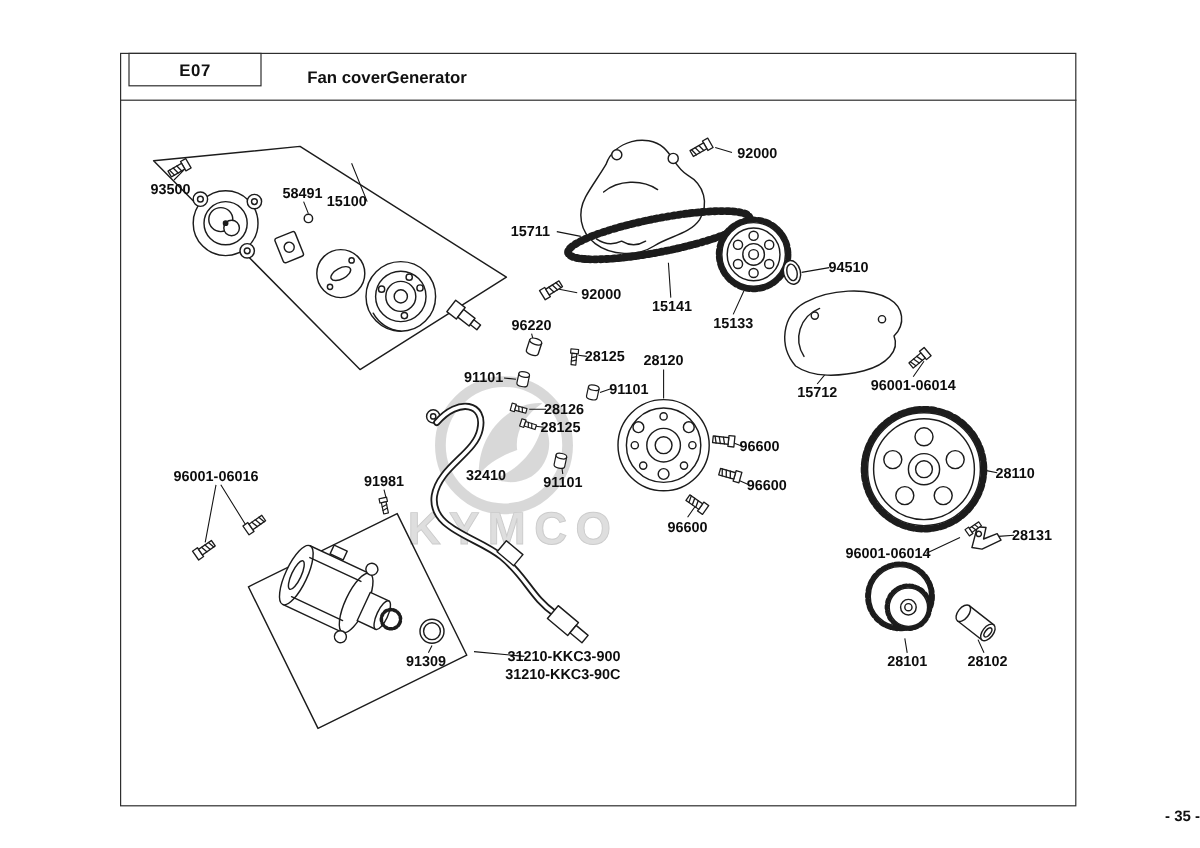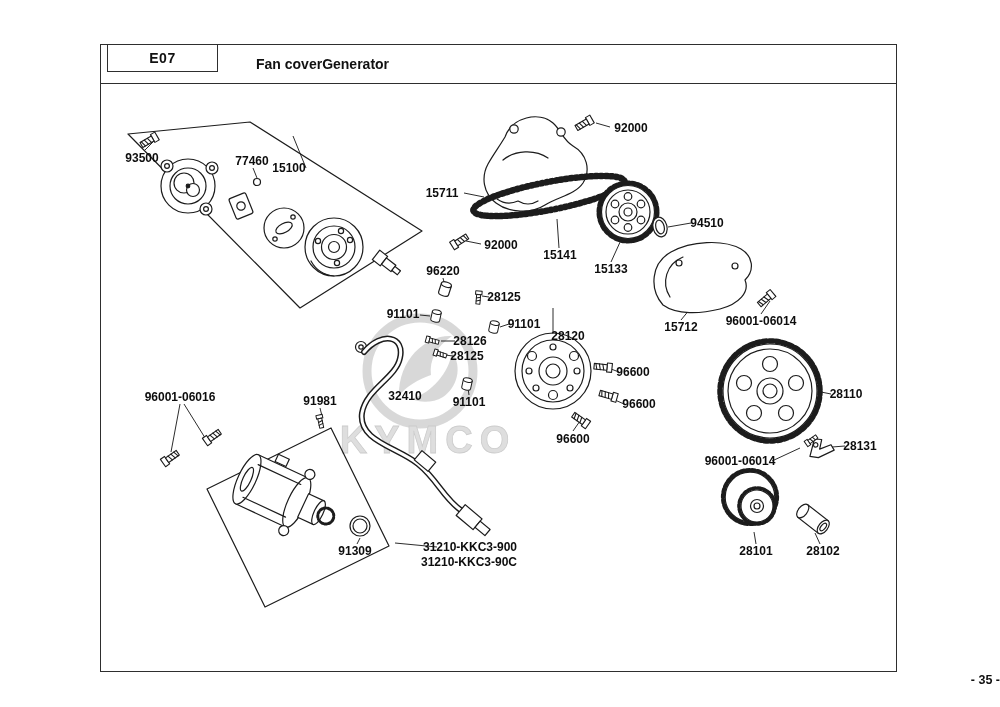--- a/index.html
+++ b/index.html
@@ -246,32 +246,32 @@
       <use href="#screw" transform="translate(426,339) rotate(15)"></use>
       <use href="#capnut" transform="translate(436,316) rotate(12)"></use>
       <use href="#capnut" transform="translate(494,327) rotate(12)"></use>
       <use href="#capnut" transform="translate(467,384) rotate(12)"></use>
       <use href="#capnut" transform="translate(445,289) rotate(18) scale(1.15)"></use>
     </g>
   </svg>
 
   <div id="label-layer">
       <div class="part-label" style="left: 142px; top: 158px;">93500</div>
-      <div class="part-label" style="left: 252px; top: 161px;">77460</div>
+      <div class="part-label" style="left: 252px; top: 161px;">58491</div>
       <div class="part-label" style="left: 289px; top: 128px; margin-top: 40px;">15100</div>
       <div class="part-label" style="left: 631px; top: 128px;">92000</div>
       <div class="part-label" style="left: 442px; top: 193px;">15711</div>
       <div class="part-label" style="left: 501px; top: 245px;">92000</div>
       <div class="part-label" style="left: 560px; top: 255px;">15141</div>
       <div class="part-label" style="left: 611px; top: 269px;">15133</div>
       <div class="part-label" style="left: 707px; top: 223px;">94510</div>
       <div class="part-label" style="left: 443px; top: 271px;">96220</div>
       <div class="part-label" style="left: 504px; top: 297px;">28125</div>
       <div class="part-label" style="left: 403px; top: 314px;">91101</div>
-      <div class="part-label" style="left: 568px; top: 300px; margin-top: 36px;">28120</div>
+      <div class="part-label" style="left: 553px; top: 300px;">28120</div>
       <div class="part-label" style="left: 524px; top: 324px;">91101</div>
       <div class="part-label" style="left: 470px; top: 341px; text-align: center;">28126</div>
       <div class="part-label" style="left: 467px; top: 356px;">28125</div>
       <div class="part-label" style="left: 761px; top: 321px;">96001-06014</div>
       <div class="part-label" style="left: 681px; top: 327px;">15712</div>
       <div class="part-label" style="left: 633px; top: 372px;">96600</div>
       <div class="part-label" style="left: 639px; top: 404px;">96600</div>
       <div class="part-label" style="left: 573px; top: 439px;">96600</div>
       <div class="part-label" style="left: 846px; top: 394px;">28110</div>
       <div class="part-label" style="left: 180px; top: 397px;">96001-06016</div>

